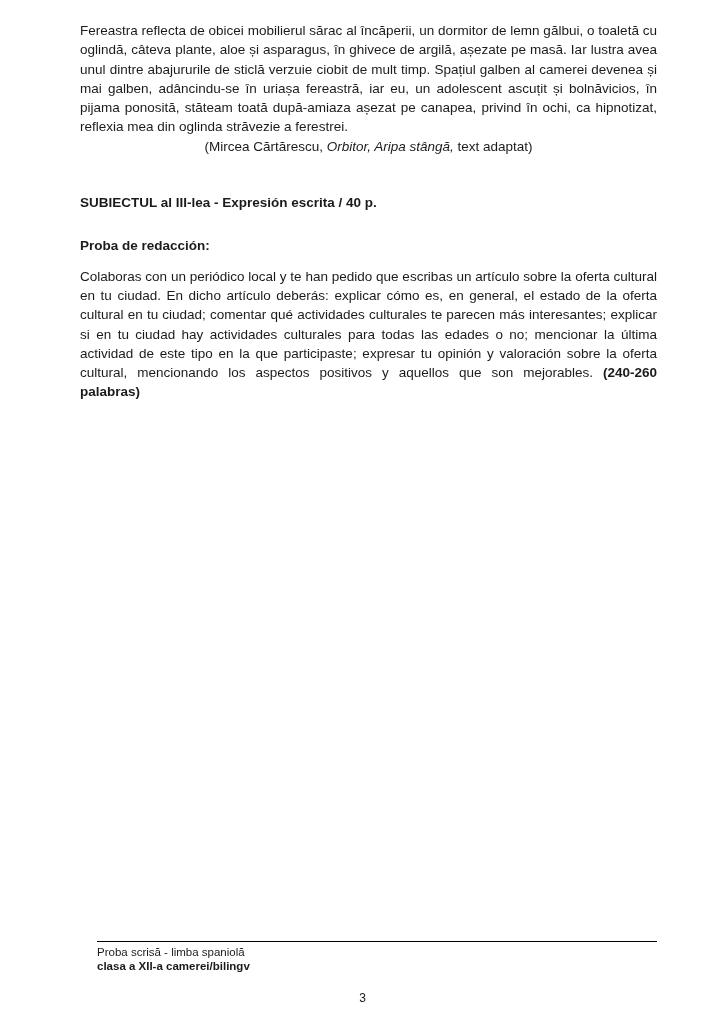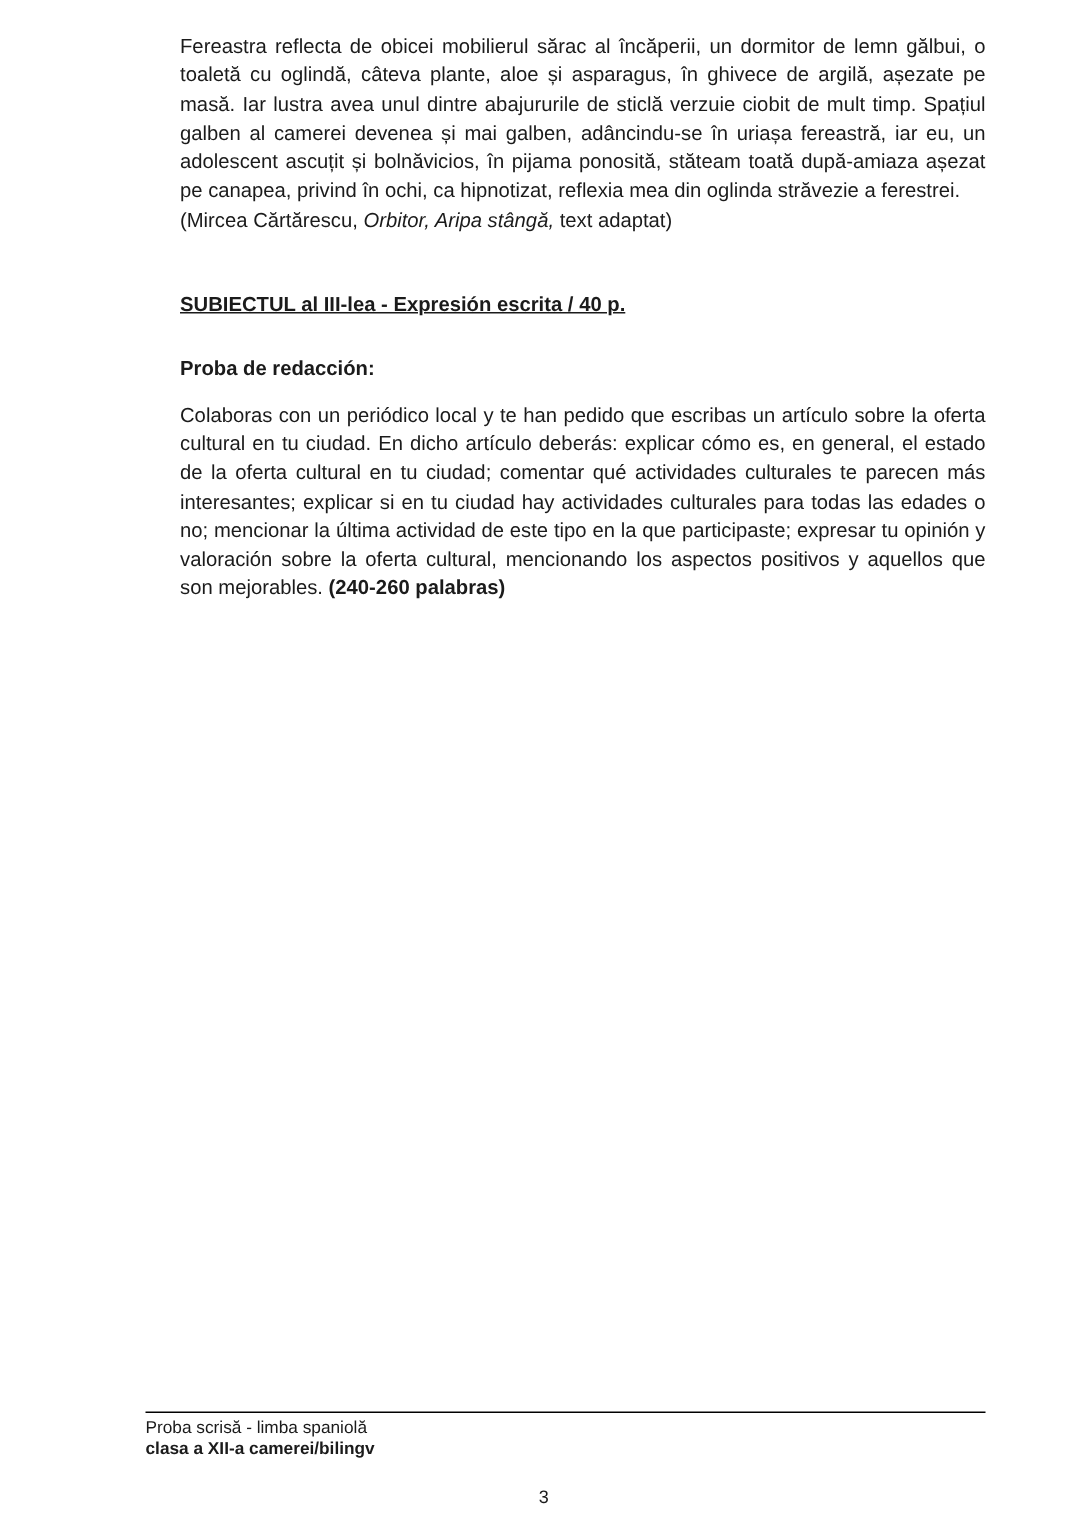--- a/index.html
+++ b/index.html
@@ -24,39 +24,38 @@
     text-align: center;
     font-size: 12px;
     color: #222222;
   }
   .header-rule {
     margin-top: 15px;
     border-top: 1.5px solid #000000;
     height: 0;
   }
   .content {
-    padding: 21px 68px 0 120px;
+    padding: 21px 68px 0 80px;
     font-size: 13.5px;
     line-height: 19.3px;
   }
   .para {
     margin: 0;
     text-align: justify;
   }
   .attribution {
     margin: 0;
-    text-align: left;
+    text-align: center;
   }
   .italic { font-style: italic; }
   .bold { font-weight: bold; }
   .section-heading {
     margin: 37px 0 0 0;
     font-size: 13.5px;
     font-weight: bold;
-    text-decoration: underline;
   }
   .task-label {
     margin: 24px 0 0 0;
     font-weight: bold;
   }
   .task-para {
     margin-top: 11px;
   }
   .footer {
     position: absolute;

